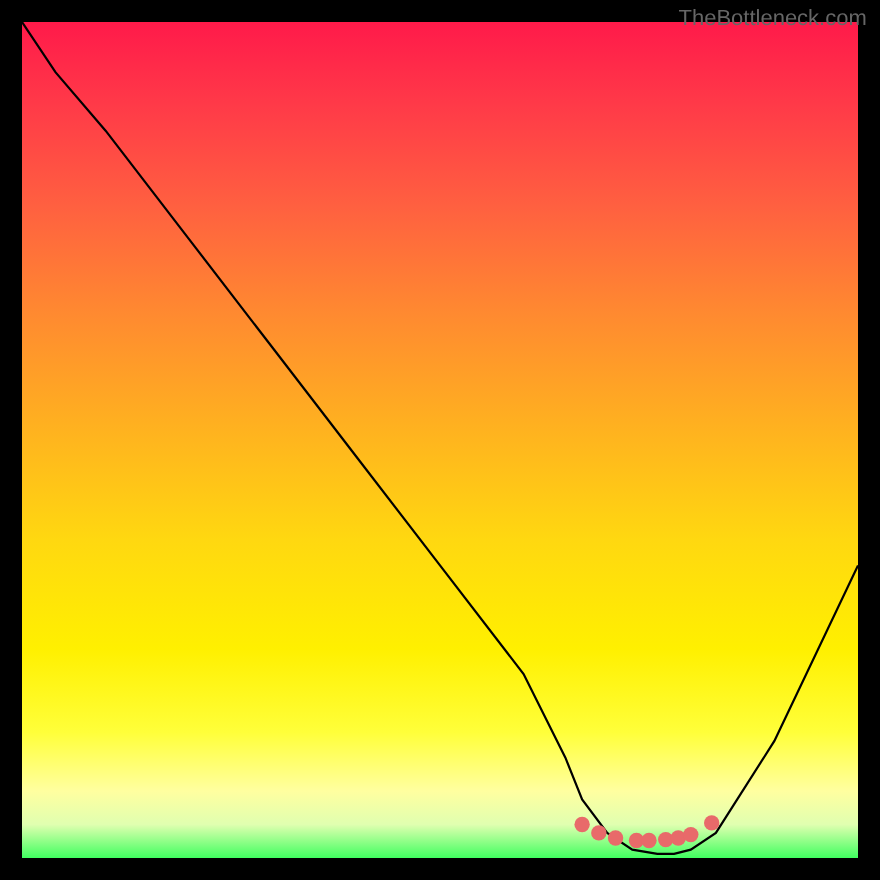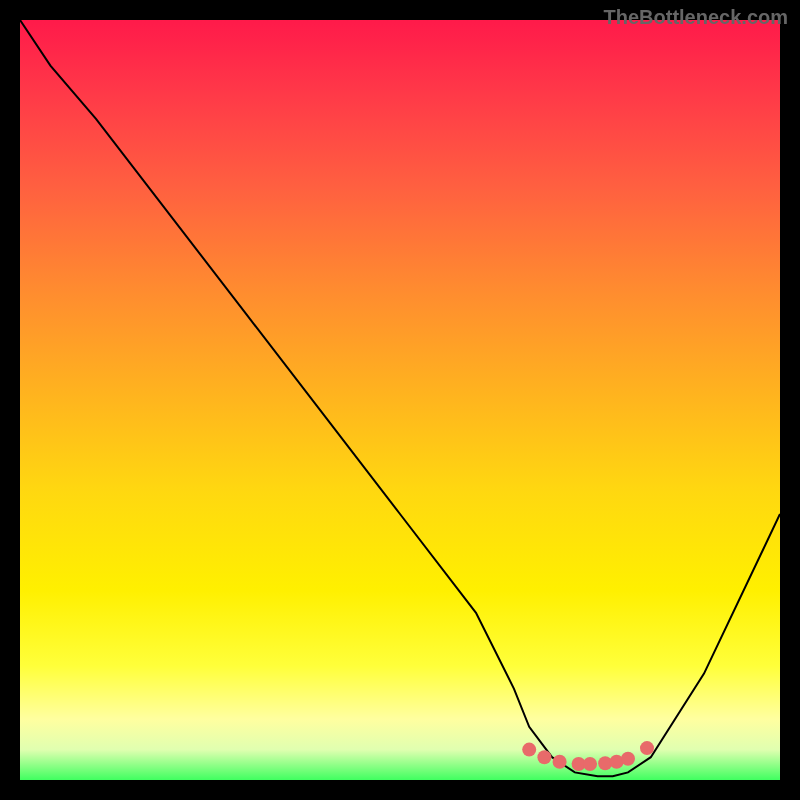--- a/index.html
+++ b/index.html
@@ -9,21 +9,21 @@
     background: #000;
     position: relative;
     font-family: Arial, sans-serif;
   }
   .watermark {
     position: absolute;
     top: 6px;
     right: 12px;
     color: #666;
     font-size: 20px;
-    font-weight: 700;
+    font-weight: 400;
     z-index: 10;
   }
   .plot-area {
     position: absolute;
     left: 20px;
     top: 20px;
     width: 760px;
     height: 760px;
     background: linear-gradient(to bottom,
       #ff1a4a 0%,

